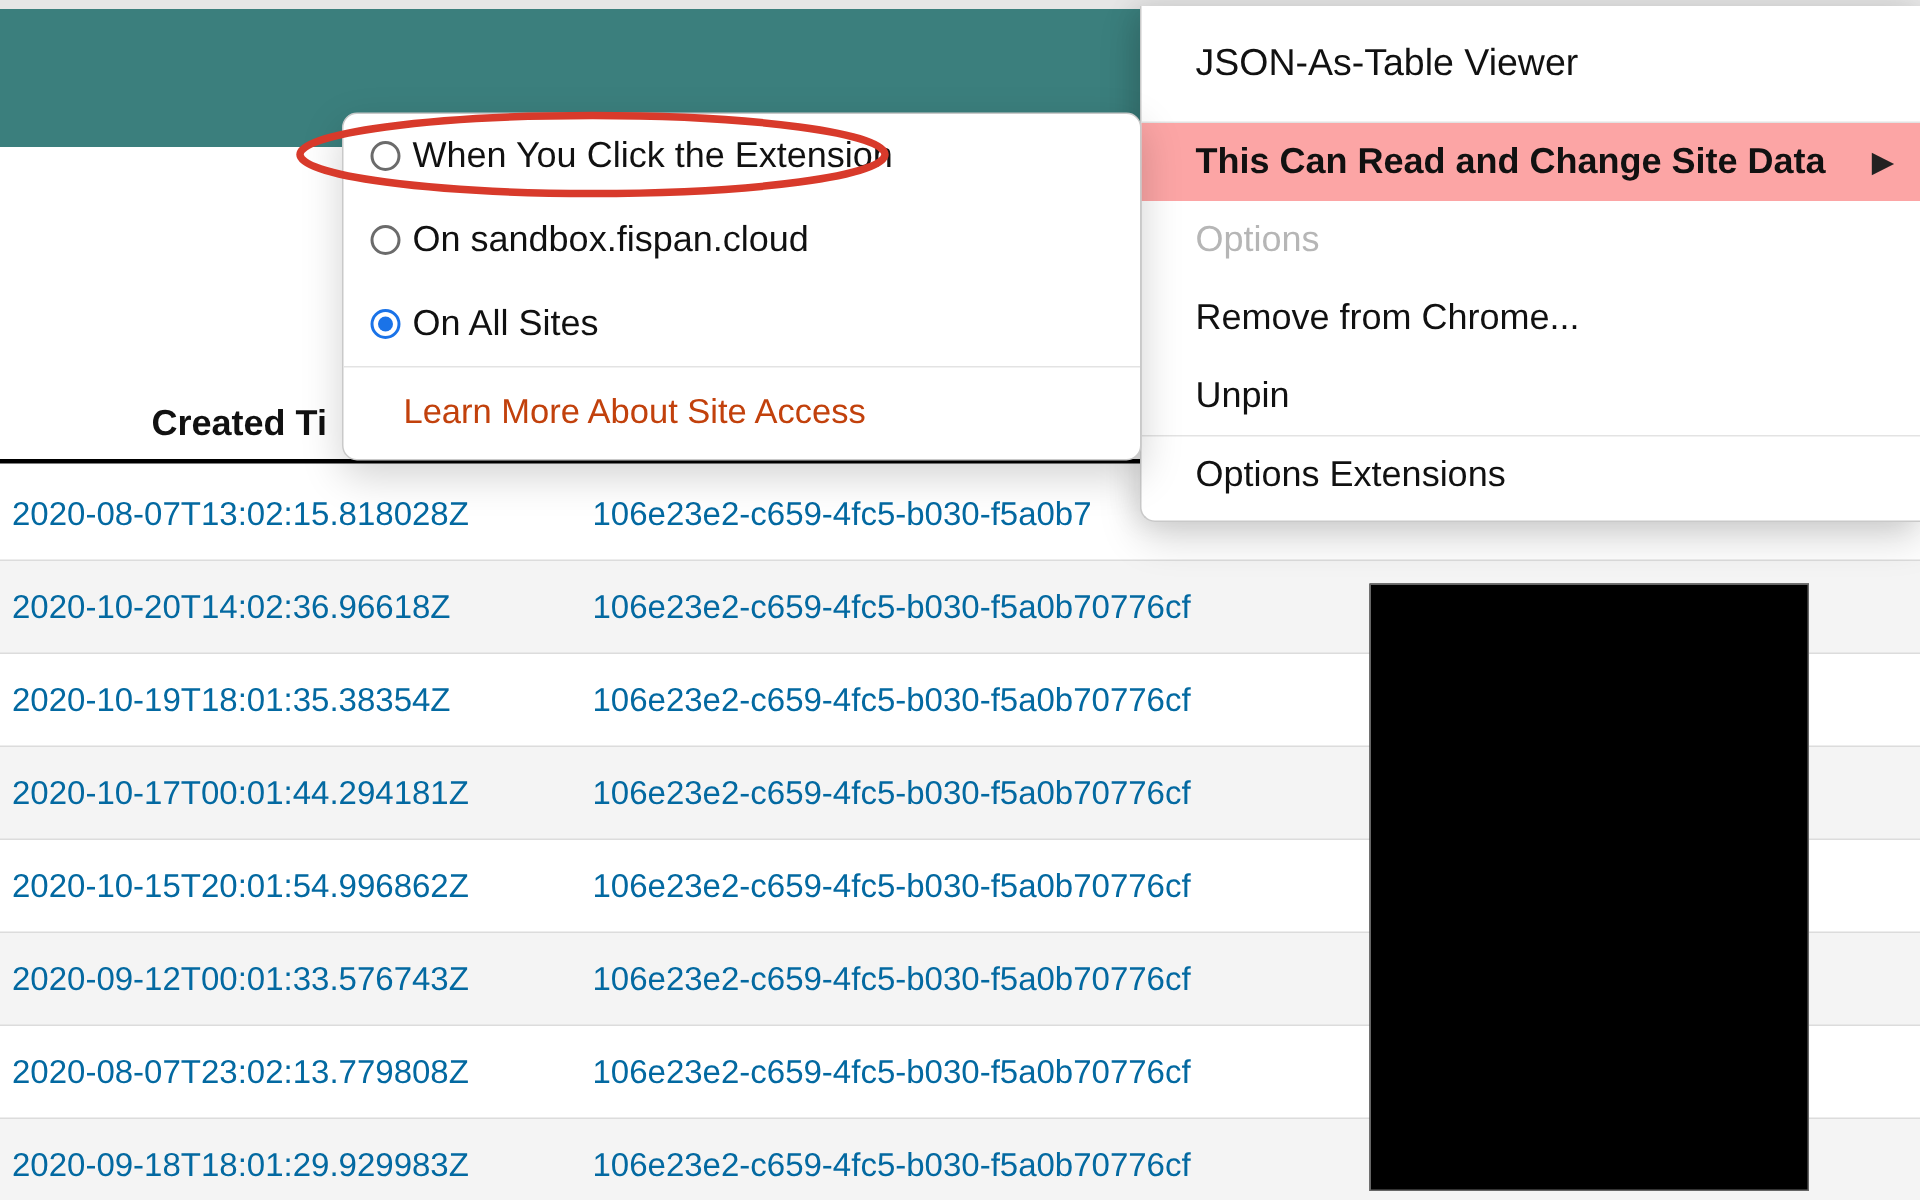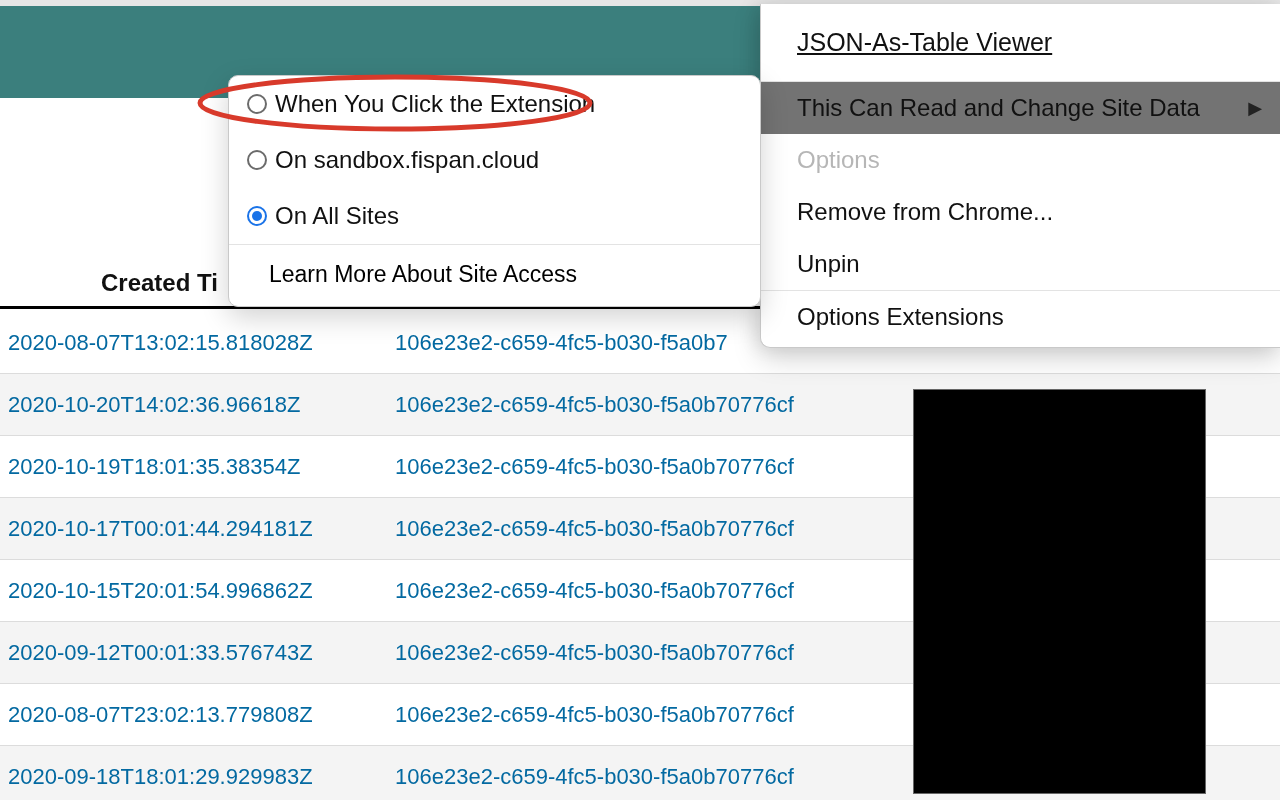--- a/index.html
+++ b/index.html
@@ -25,32 +25,32 @@
   .row:nth-child(even) { background: #f4f4f4; }
   .row .c1 { width: 395px; padding-left: 8px; white-space: nowrap; }
   .row .c2 { flex: 1; padding-left: 0; white-space: nowrap; }
   .row.clipped .c2 { overflow: hidden; }
 
   
   .redact { position: absolute; top: 389px; left: 913px; width: 293px; height: 405px; background: #000; border: 1px solid #666; }
 
   
   .menu-r { position: absolute; top: 4px; left: 760px; width: 520px; background: #fff; border: 1px solid #c9c9c9; border-top: 0; border-right: 0; border-radius: 0 0 0 10px; box-shadow: 0 10px 28px rgba(0,0,0,.18), -6px 0 18px rgba(0,0,0,.08); padding-bottom: 4px; }
-  .menu-r .title { font-size: 25px; padding: 24px 48px 24px 36px; color: #111; text-decoration: underline; }
+  .menu-r .title { font-size: 25px; padding: 24px 48px 24px 36px; color: #111; }
   .menu-r .sep { height: 1px; background: #e3e3e3; margin: 0; }
   .menu-r .item { position: relative; font-size: 24px; padding: 12px 36px; color: #111; }
   .menu-r .item.disabled { color: #b6b6b6; }
-  .menu-r .item.hover { background: #737373; }
+  .menu-r .item.hover { background: #fca5a5; font-weight: bold; }
   .menu-r .item .arrow { position: absolute; right: 18px; top: 50%; transform: translateY(-50%); font-size: 18px; color: #222; }
 
   
   .menu-l { position: absolute; top: 75px; left: 228px; width: 533px; background: #fff; border: 1px solid #c9c9c9; border-radius: 10px; box-shadow: 0 10px 28px rgba(0,0,0,.18); }
   .menu-l .opt { display: flex; align-items: center; gap: 8px; font-size: 24px; padding: 14px 22px 14px 18px; color: #111; }
   .menu-l .sep { height: 1px; background: #e3e3e3; }
-  .menu-l .learn { font-size: 23px; padding: 16px 8px 18px 40px; color: #000000; }
+  .menu-l .learn { font-size: 23px; padding: 16px 8px 18px 40px; color: #c2410c; }
 
   
   .radio { width: 20px; height: 20px; border: 2px solid #6b6b6b; border-radius: 50%; display: inline-flex; align-items: center; justify-content: center; flex: none; }
   .radio.selected { border-color: #1a73e8; }
   .radio.selected::after { content: ""; width: 10px; height: 10px; background: #1a73e8; border-radius: 50%; display: block; }
 
   
   .ellipse-svg { position: absolute; top: 73px; left: 195px; width: 400px; height: 60px; pointer-events: none; }
 
 </style>

